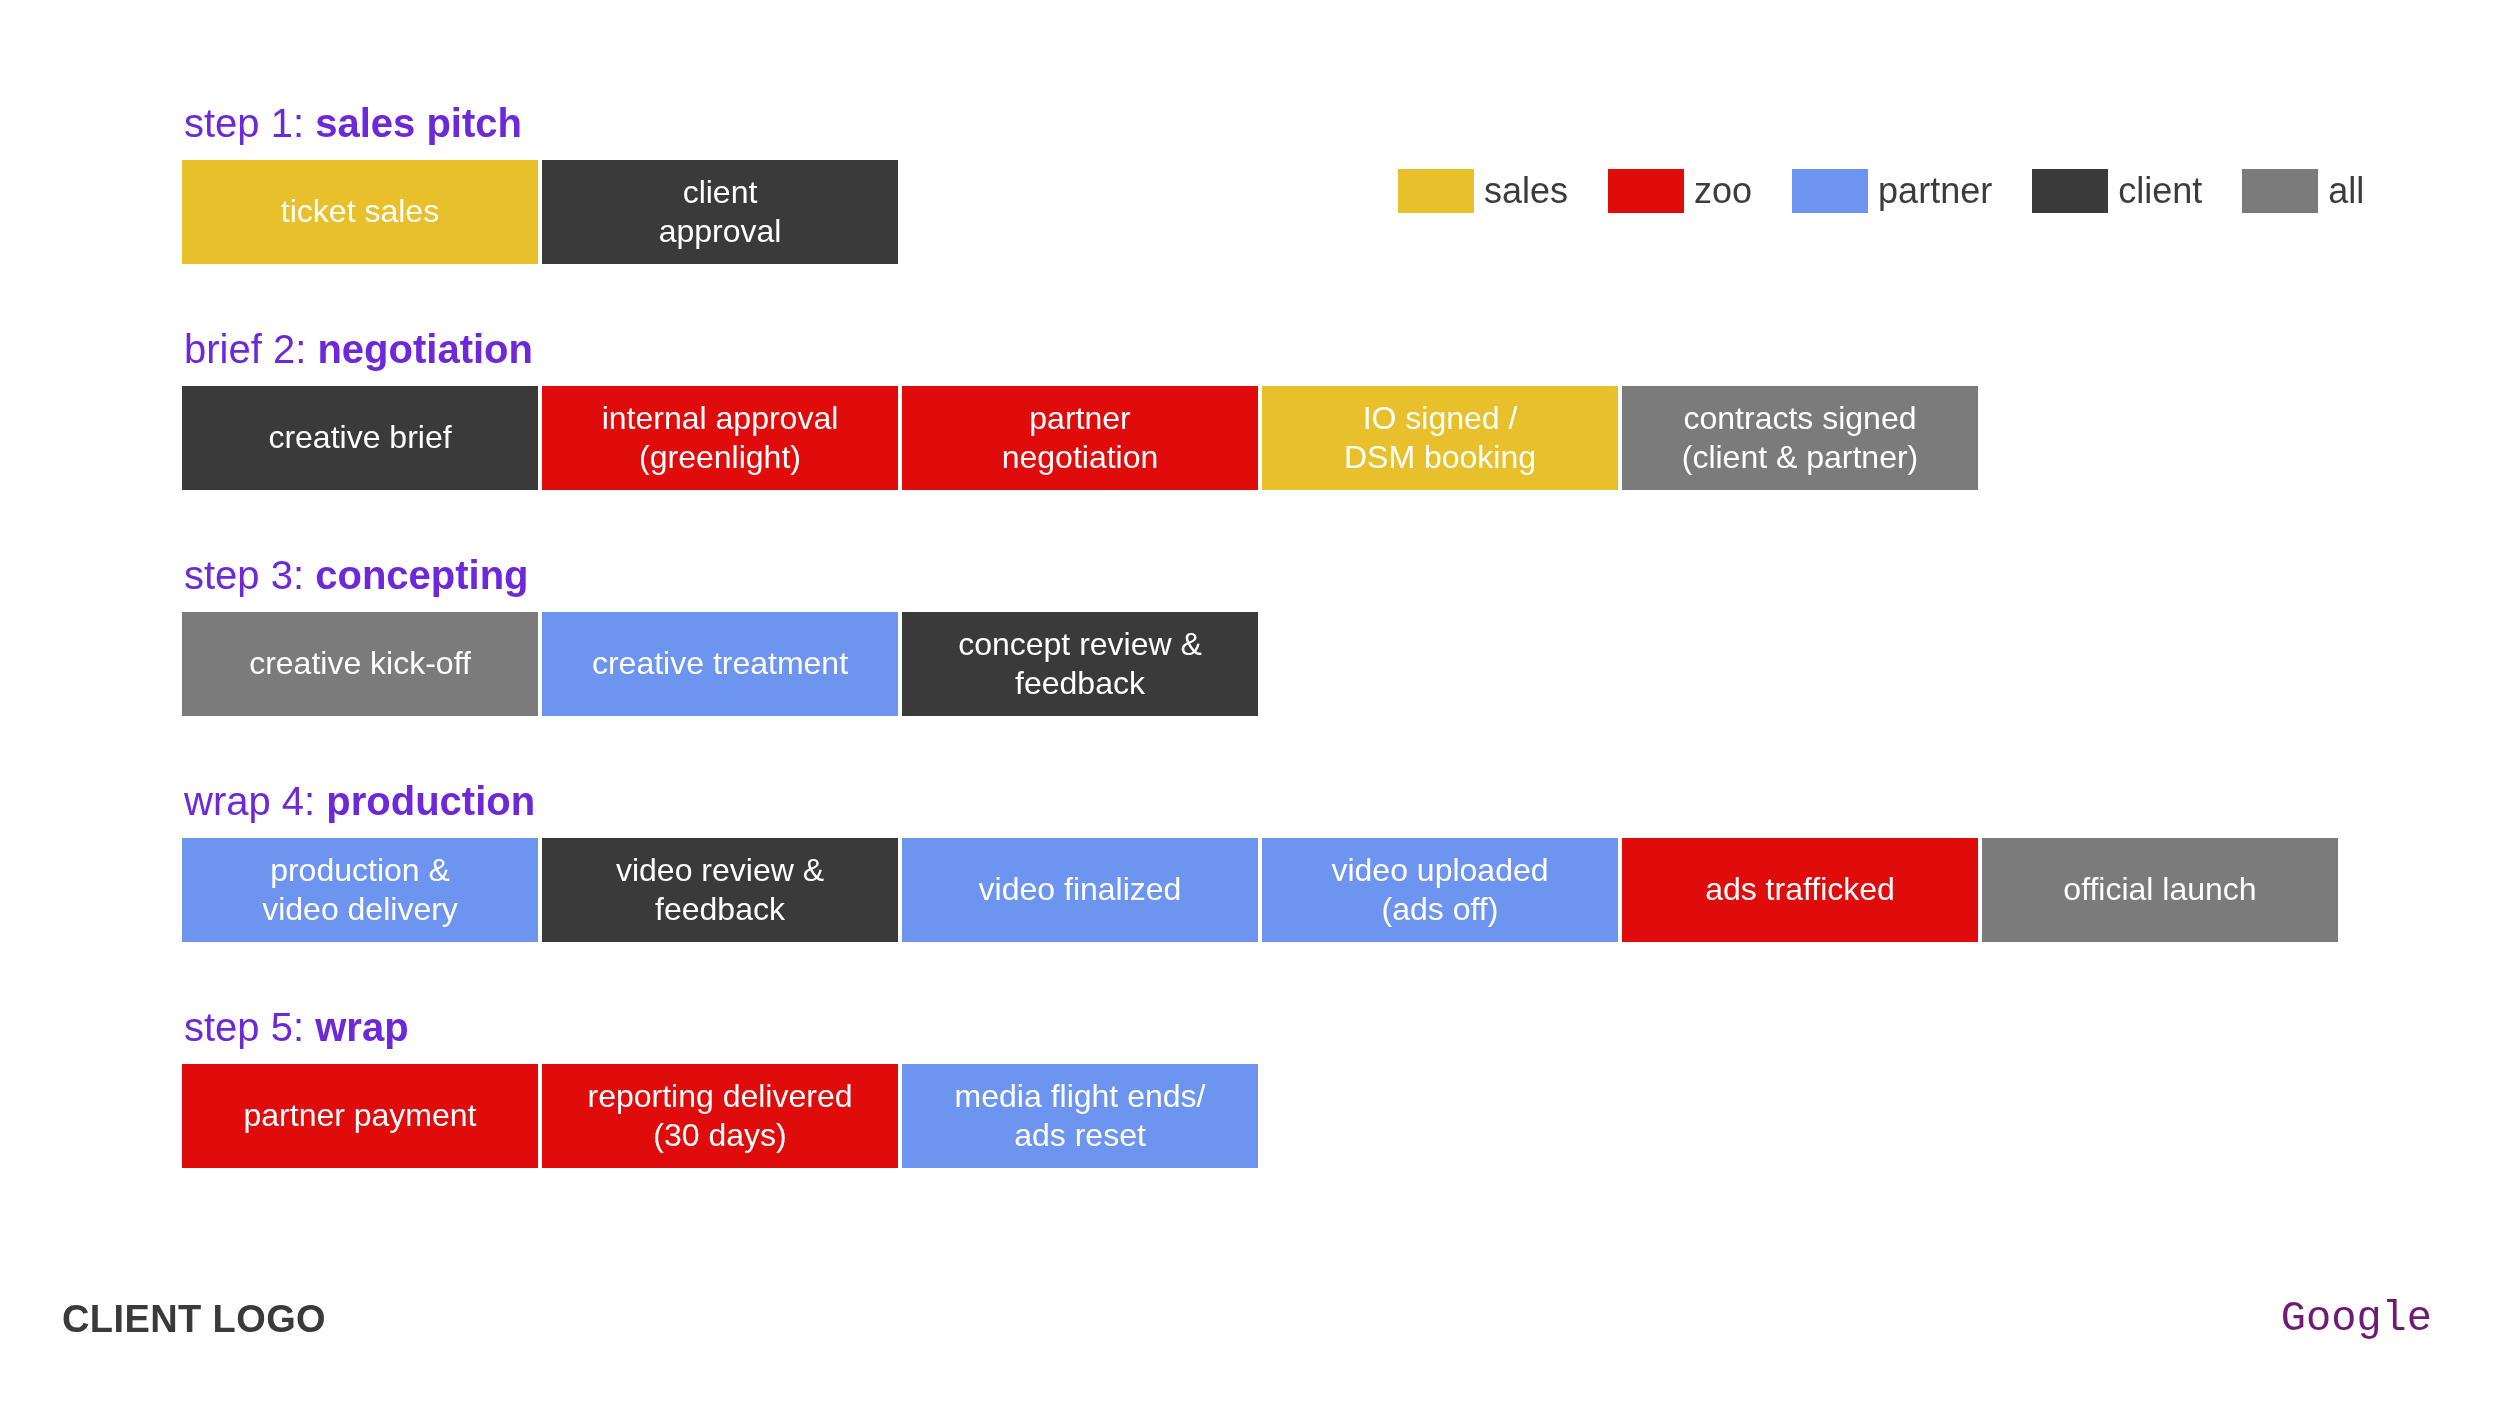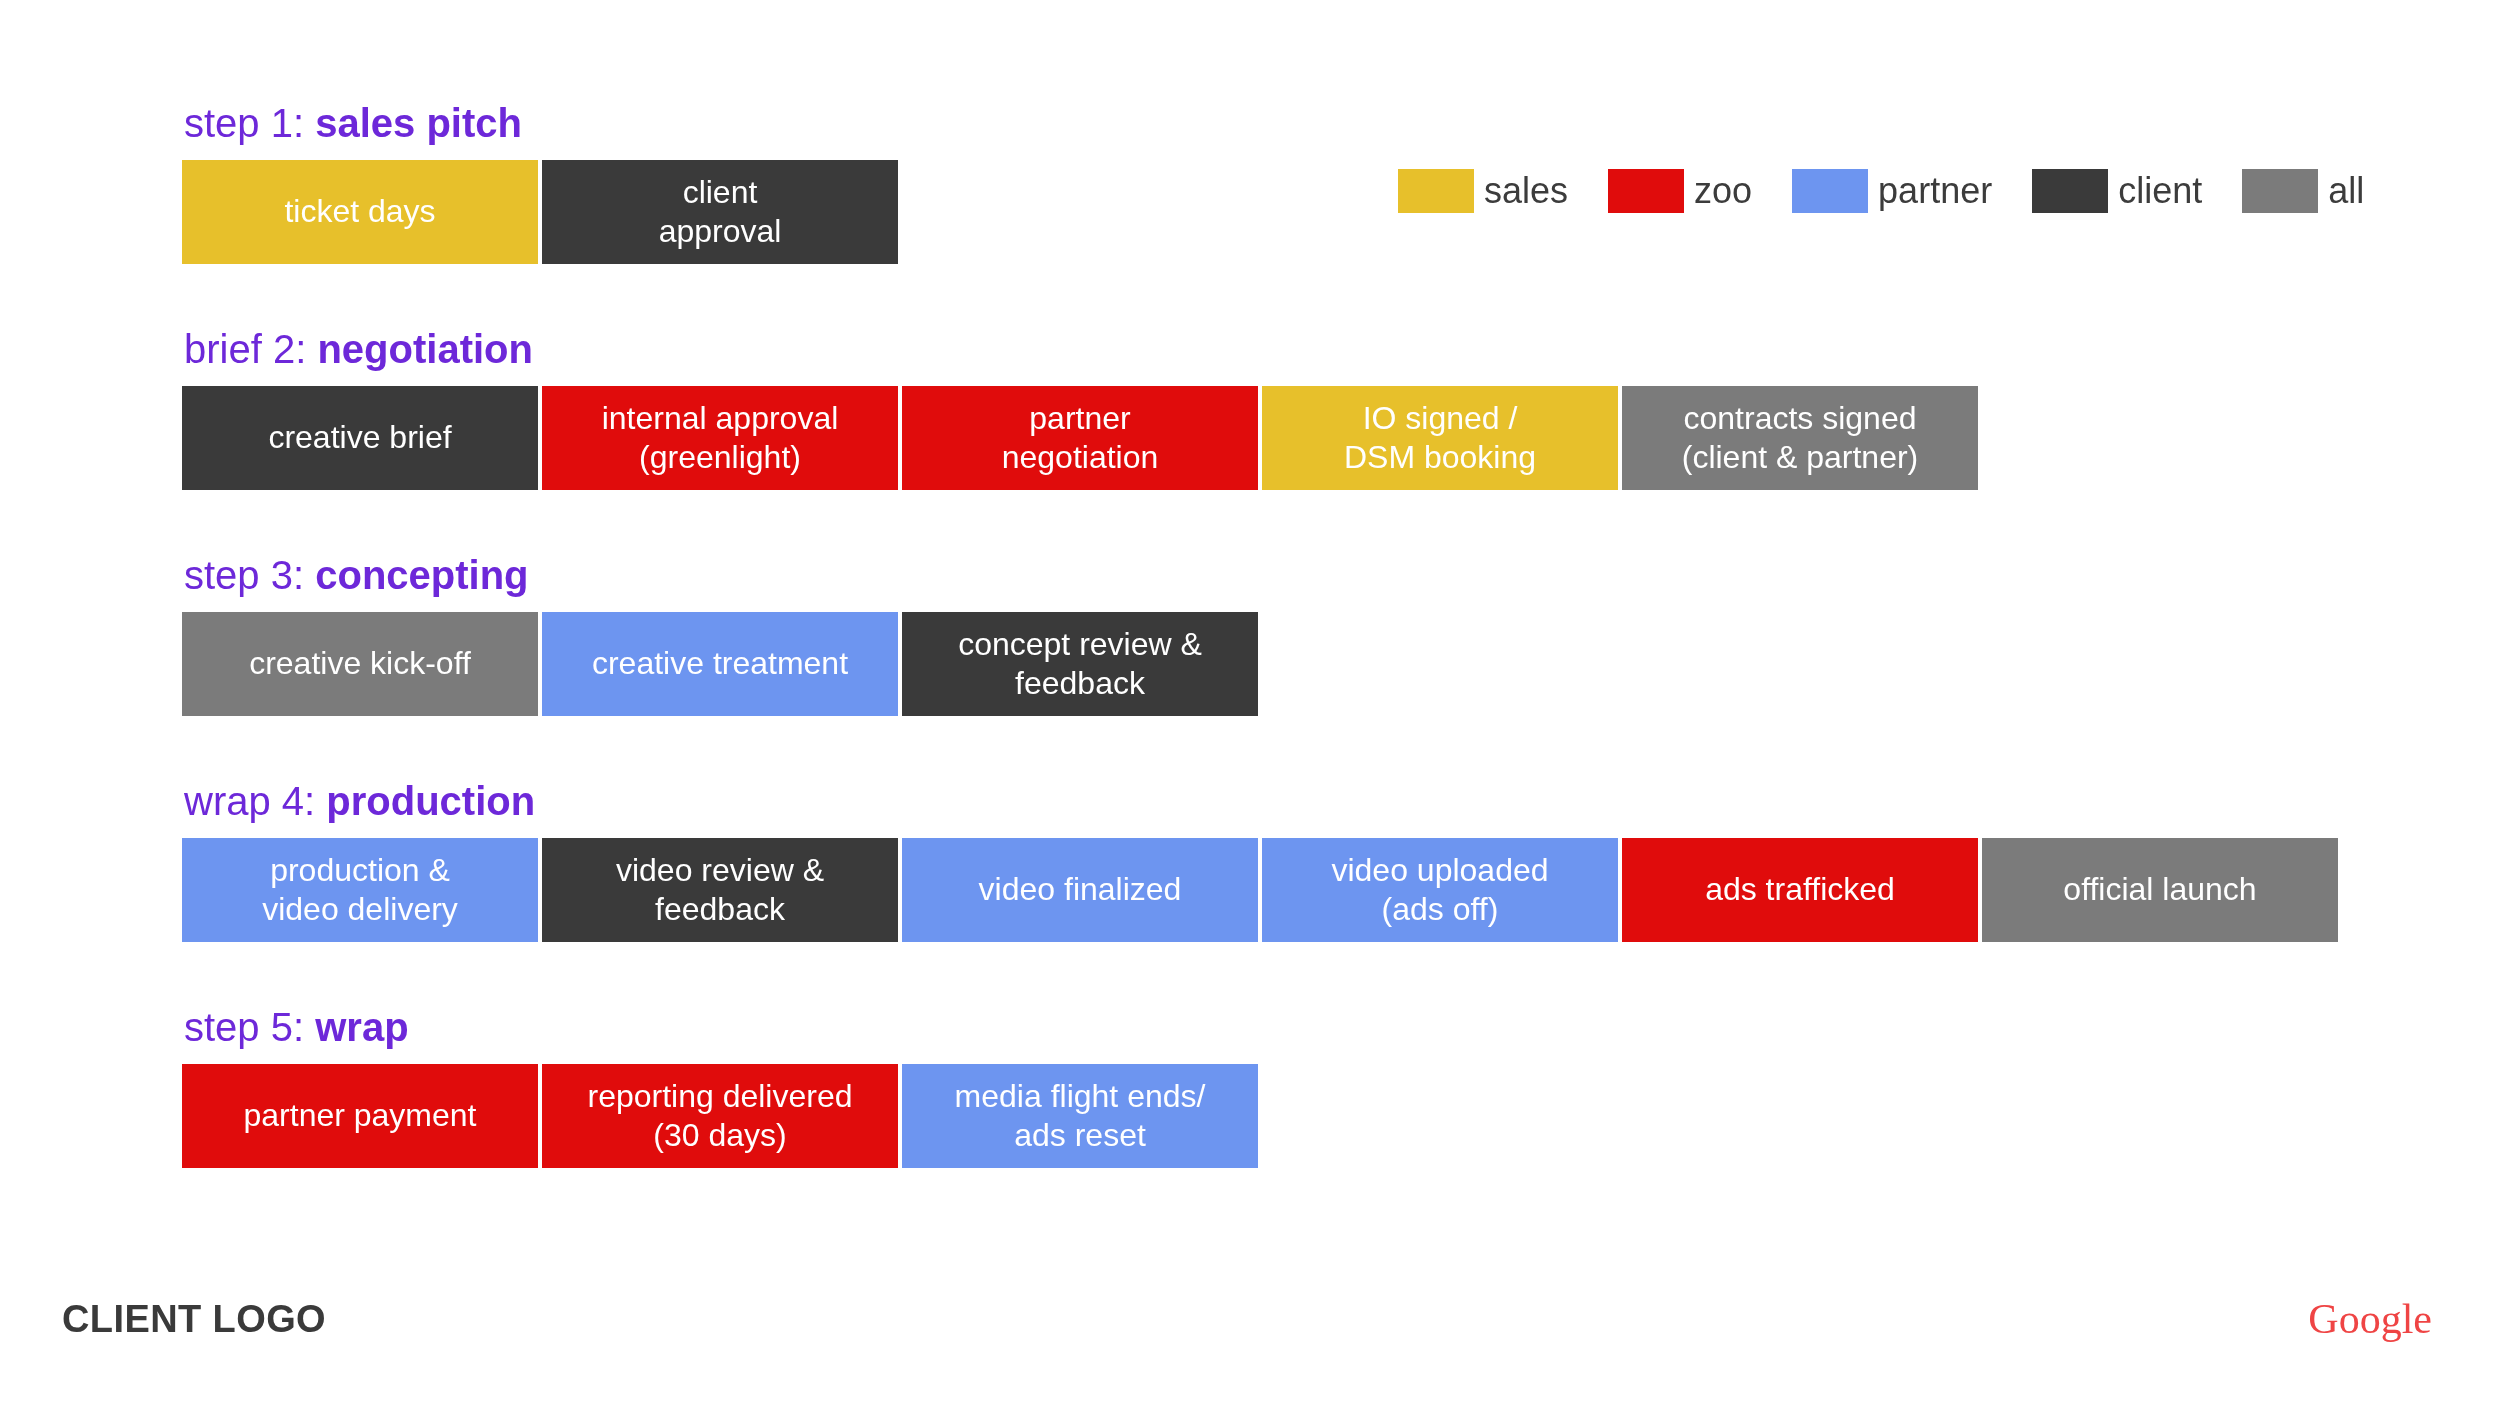--- a/index.html
+++ b/index.html
@@ -114,22 +114,22 @@
     font-weight: bold;
     color: #3a3a3a;
     letter-spacing: 0.4px;
     line-height: 1;
   }
   .footer-google {
     position: absolute;
     right: 68px;
     top: 1298px;
     font-size: 42px;
-    color: #ef4444;
-    font-family: Liberation Serif, serif;
+    color: #701a75;
+    font-family: Liberation Mono, monospace;
     line-height: 1;
   }
 </style>
 </head>
 <body>
 
 <div class="slide">
 
   <div class="legend">
       <div class="legend-item">
@@ -151,21 +151,21 @@
       <div class="legend-item">
         <span class="legend-swatch" style="background: rgb(123, 123, 123);"></span>
         <span class="legend-label">all</span>
       </div>
     </div>
 
   <div class="steps">
       <div class="step">
         <div class="step-title"><span>step 1: </span><span class="step-name">sales pitch</span></div>
         <div class="bar">
-          <div class="cell c-sales">ticket days</div>
+          <div class="cell c-sales">ticket sales</div>
           <div class="cell c-client">client<br>approval</div>
         </div>
       </div>
       <div class="step">
         <div class="step-title"><span>brief 2: </span><span class="step-name">negotiation</span></div>
         <div class="bar">
           <div class="cell c-client">creative brief</div>
           <div class="cell c-zoo">internal approval<br>(greenlight)</div>
           <div class="cell c-zoo">partner<br>negotiation</div>
           <div class="cell c-sales">IO signed /<br>DSM booking</div>

